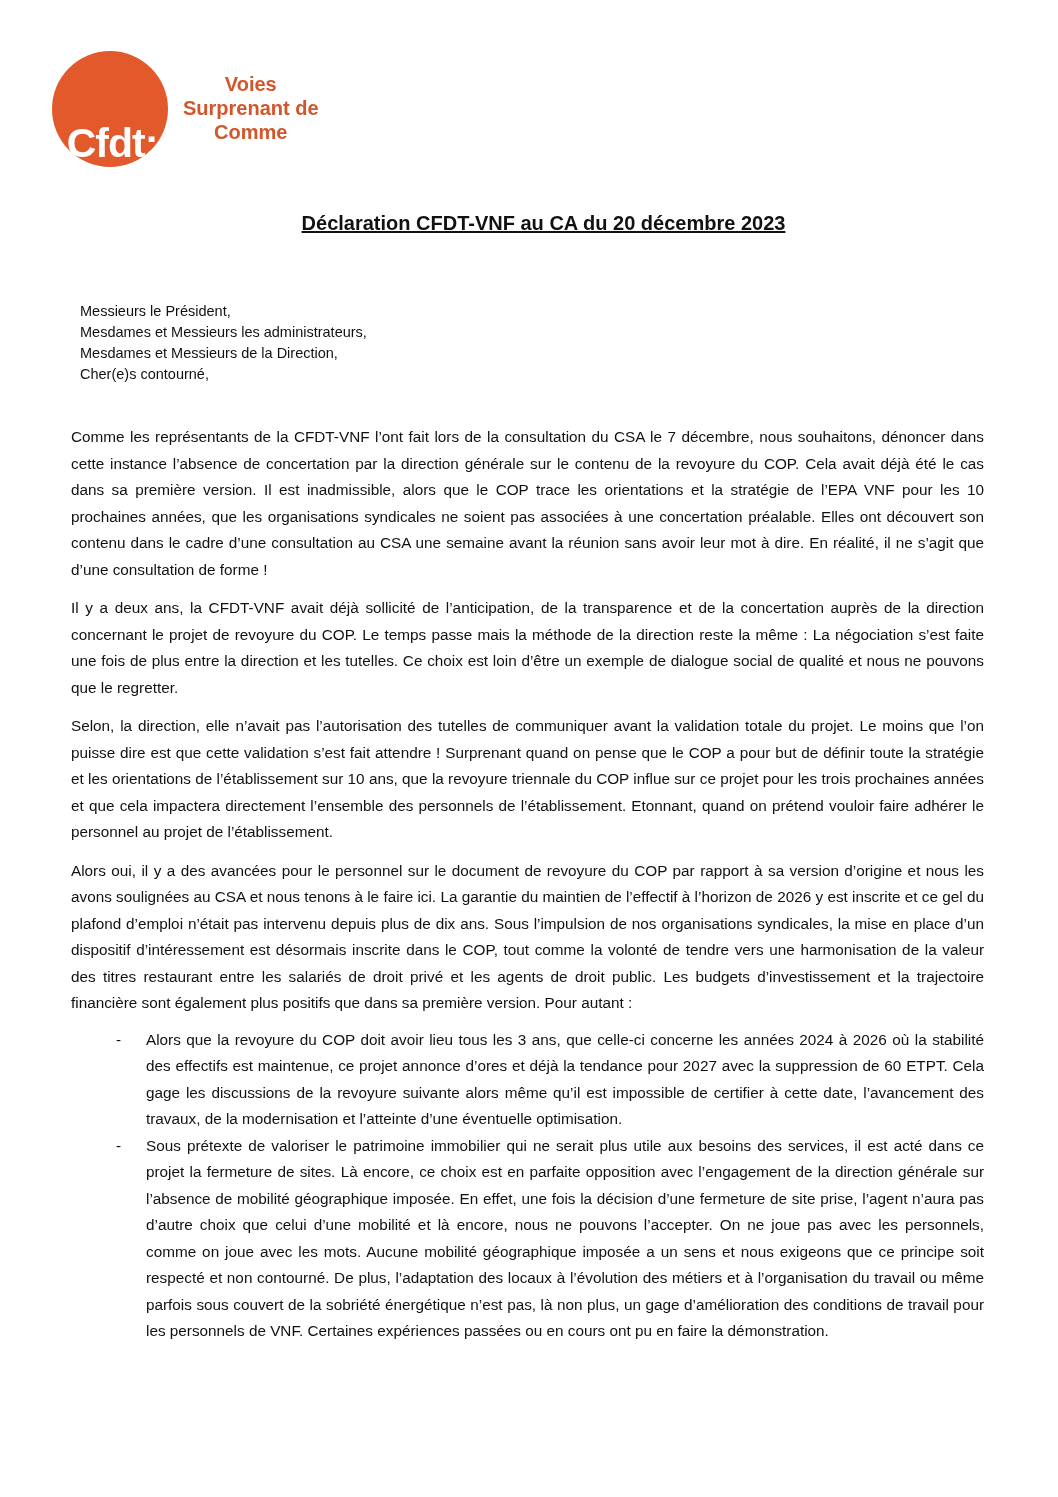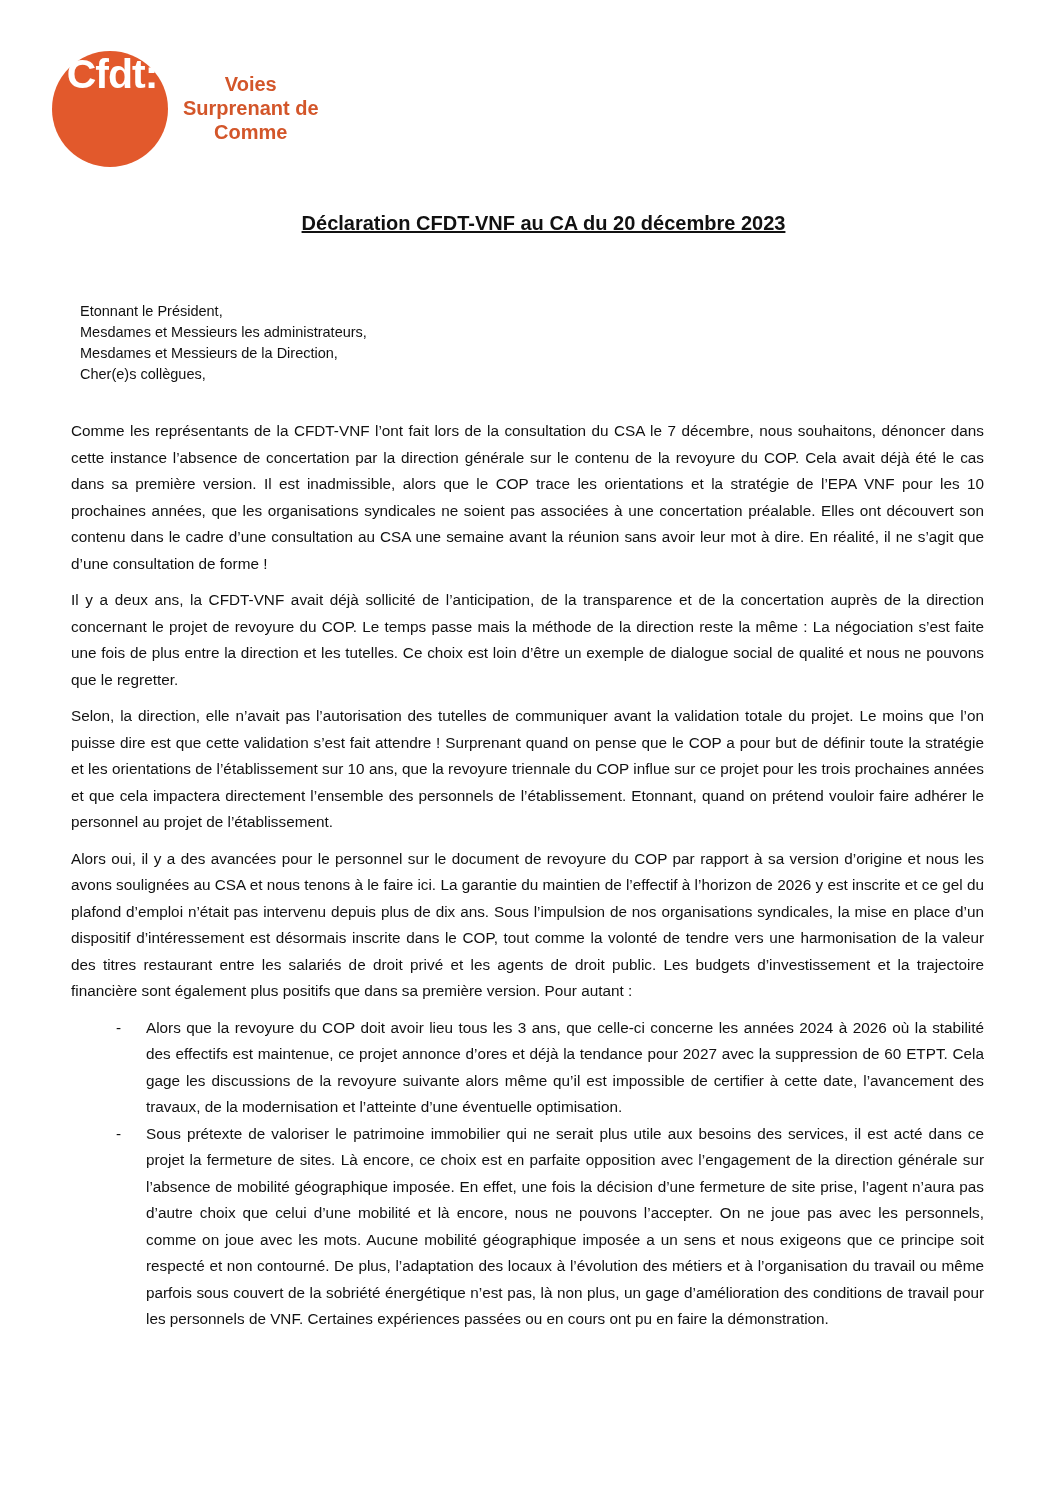--- a/index.html
+++ b/index.html
@@ -4,21 +4,21 @@
   <style>
     html, body { margin: 0; padding: 0; background: #ffffff; }
     body {
       width: 1058px; height: 1497px; position: relative; overflow: hidden;
       font-family: "Liberation Sans", "DejaVu Sans", sans-serif;
       color: #111111;
     }
     .logo-circle {
       position: absolute; left: 52px; top: 51px; width: 116px; height: 116px;
       border-radius: 50%; background: #e2592c;
-      display: flex; align-items: flex-start; justify-content: center;
+      display: flex; align-items: flex-end; justify-content: center;
     }
     .logo-circle span {
       color: #ffffff; font-weight: bold; font-size: 41px; letter-spacing: -1px;
       font-family: "Liberation Sans", "DejaVu Sans", sans-serif;
       margin-left: 4px;
     }
     .logo-text {
       position: absolute; left: 183px; top: 72px;
       color: #d3562a; font-weight: bold; font-size: 20px; line-height: 24px;
       font-family: "Liberation Sans", "DejaVu Sans", sans-serif;
@@ -33,44 +33,44 @@
     }
     .salutation {
       position: absolute; left: 80px; top: 301px;
       font-size: 14.5px; line-height: 21px;
     }
     .body-text {
       position: absolute; left: 71px; width: 913px; top: 412px;
       font-size: 15.3px; line-height: 26.5px; text-align: justify;
       font-family: "Liberation Sans Narrow", "Liberation Sans", sans-serif;
     }
-    .body-text p { margin: 6px 0 10px 0; }
+    .body-text p { margin: 12px 0 10px 0; }
     .bullets { list-style: none; margin: 0; padding: 0; }
     .bullets li { position: relative; padding-left: 75px; text-align: justify; }
     .bullets .dash { position: absolute; left: 45px; top: 0; }
   </style>
 </head>
 <body>
 
 <div class="logo-circle">
   <span>Cfdt:</span>
 </div>
 <div class="logo-text">
   <div>Voies</div>
   <div>Surprenant de</div>
   <div>Comme</div>
 </div>
 
 <div class="title">Déclaration CFDT-VNF au CA du 20 décembre 2023</div>
 
 <div class="salutation">
-  <div>Etonnant le Président,</div>
+  <div>Messieurs le Président,</div>
   <div>Mesdames et Messieurs les administrateurs,</div>
   <div>Mesdames et Messieurs de la Direction,</div>
-  <div>Cher(e)s collègues,</div>
+  <div>Cher(e)s contourné,</div>
 </div>
 
 <div class="body-text">
   <p>Comme les représentants de la CFDT-VNF l’ont fait lors de la consultation du CSA le 7 décembre, nous souhaitons, dénoncer dans cette instance l’absence de concertation par la direction générale sur le contenu de la revoyure du COP. Cela avait déjà été le cas dans sa première version. Il est inadmissible, alors que le COP trace les orientations et la stratégie de l’EPA VNF pour les 10 prochaines années, que les organisations syndicales ne soient pas associées à une concertation préalable. Elles ont découvert son contenu dans le cadre d’une consultation au CSA une semaine avant la réunion sans avoir leur mot à dire. En réalité, il ne s’agit que d’une consultation de forme !</p>
   <p>Il y a deux ans, la CFDT-VNF avait déjà sollicité de l’anticipation, de la transparence et de la concertation auprès de la direction concernant le projet de revoyure du COP. Le temps passe mais la méthode de la direction reste la même : La négociation s’est faite une fois de plus entre la direction et les tutelles. Ce choix est loin d’être un exemple de dialogue social de qualité et nous ne pouvons que le regretter.</p>
   <p>Selon, la direction, elle n’avait pas l’autorisation des tutelles de communiquer avant la validation totale du projet. Le moins que l’on puisse dire est que cette validation s’est fait attendre ! Surprenant quand on pense que le COP a pour but de définir toute la stratégie et les orientations de l’établissement sur 10 ans, que la revoyure triennale du COP influe sur ce projet pour les trois prochaines années et que cela impactera directement l’ensemble des personnels de l’établissement. Etonnant, quand on prétend vouloir faire adhérer le personnel au projet de l’établissement.</p>
   <p>Alors oui, il y a des avancées pour le personnel sur le document de revoyure du COP par rapport à sa version d’origine et nous les avons soulignées au CSA et nous tenons à le faire ici. La garantie du maintien de l’effectif à l’horizon de 2026 y est inscrite et ce gel du plafond d’emploi n’était pas intervenu depuis plus de dix ans. Sous l’impulsion de nos organisations syndicales, la mise en place d’un dispositif d’intéressement est désormais inscrite dans le COP, tout comme la volonté de tendre vers une harmonisation de la valeur des titres restaurant entre les salariés de droit privé et les agents de droit public. Les budgets d’investissement et la trajectoire financière sont également plus positifs que dans sa première version. Pour autant :</p>
   <ul class="bullets">
     <li>
       <span class="dash">-</span>

